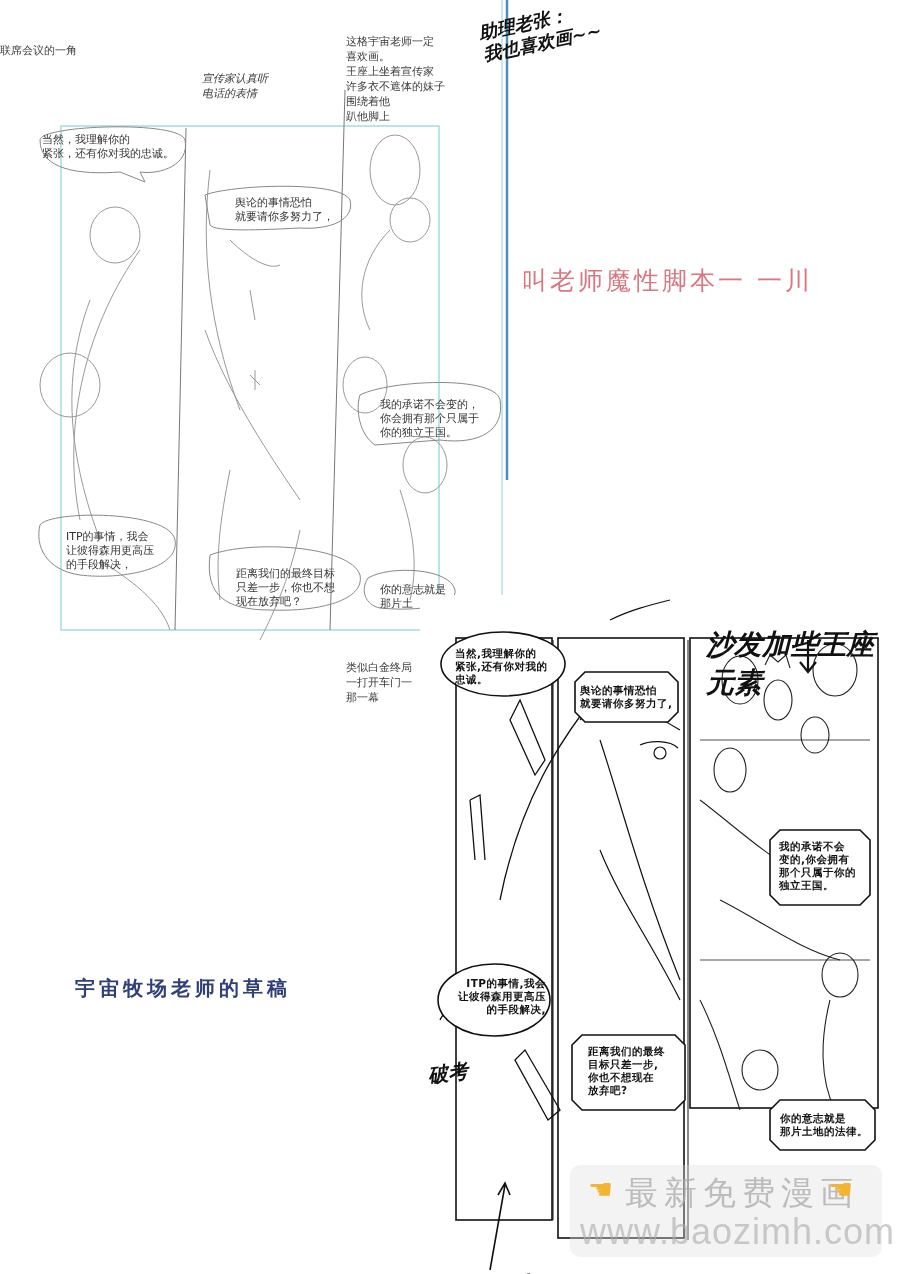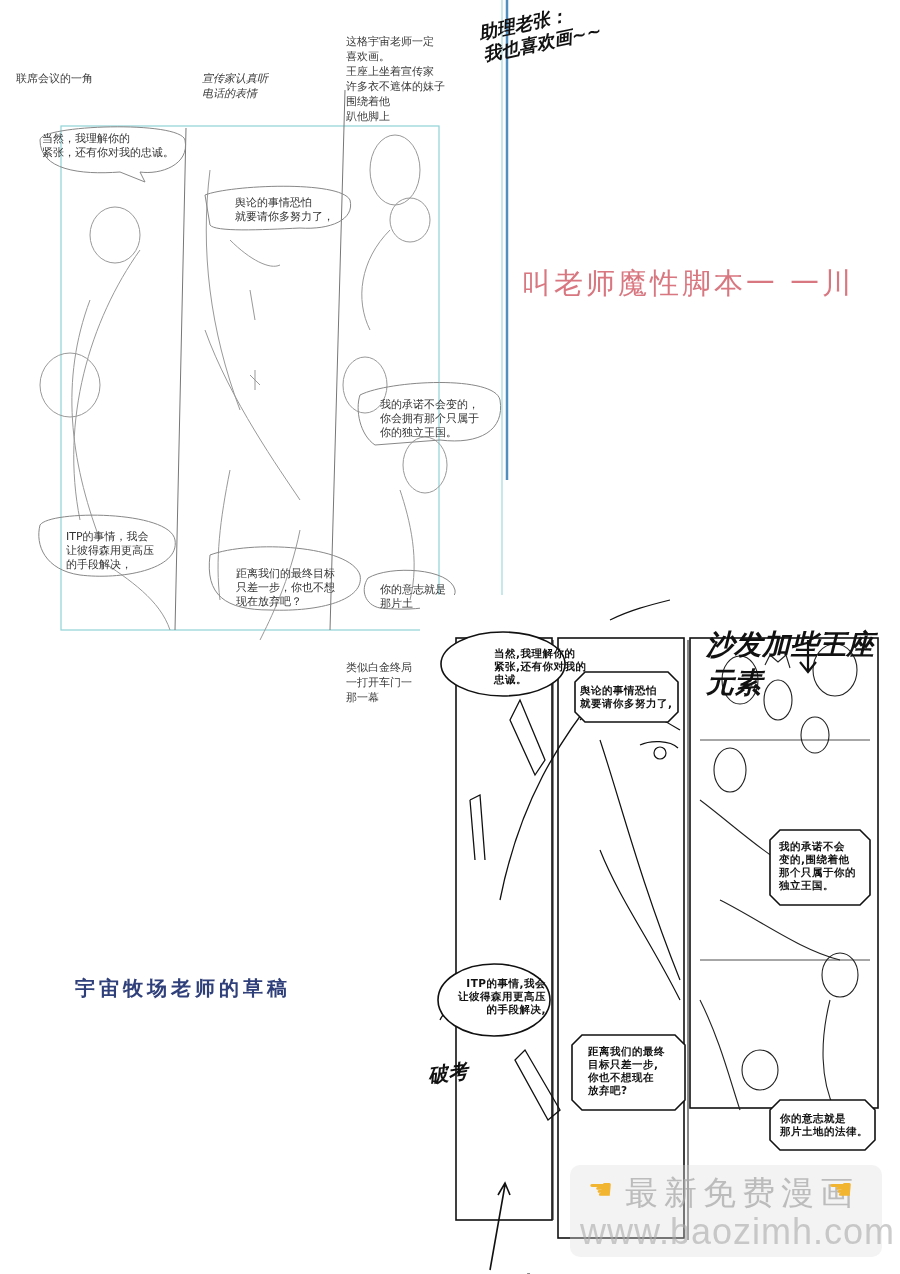--- a/index.html
+++ b/index.html
@@ -3,21 +3,21 @@
 <meta charset="utf-8">
 <style>
   html, body { margin: 0; padding: 0; background: #ffffff; }
   body { width: 900px; height: 1274px; position: relative; overflow: hidden;
          font-family: "DejaVu Sans", sans-serif; color: #333; }
   .abs { position: absolute; }
   .note { font-size: 11px; line-height: 15px; color: #3a3a3a; white-space: pre-line; }
   .rough-text { font-size: 11px; line-height: 14px; color: #333; white-space: pre-line; }
   .final-text { font-size: 10.5px; line-height: 13px; color: #111; white-space: pre-line; font-weight: bold; letter-spacing: 0.5px; }
   .hand { font-family: "DejaVu Serif", serif; font-style: italic; font-weight: bold; color: #111; }
-  .pink-title { font-size: 29px; color: #d97780; letter-spacing: 3px; font-weight: normal; }
+  .pink-title { font-size: 25px; color: #d97780; letter-spacing: 3px; font-weight: normal; }
   .blue-title { font-size: 20px; color: #2f3f7a; font-weight: bold; letter-spacing: 4px; }
   svg { position: absolute; left: 0; top: 0; }
   .watermark { border-radius: 10px; background: rgba(220,220,220,0.35); }
   .wm-text { color: rgba(170,170,170,0.75); font-size: 33px; letter-spacing: 6px; }
   .wm-url { color: rgba(170,170,170,0.6); font-size: 36px; letter-spacing: 1px; font-family: "Liberation Sans", sans-serif; }
   .finger { font-size: 28px; color: #f2b531; }
 </style>
 </head>
 <body>
 
@@ -55,34 +55,34 @@
   <g fill="none" stroke="#888" stroke-width="1">
     <path d="M40 140 C 40 125, 180 120, 185 140 C 190 165, 160 175, 140 172 L 145 182 L 120 172 C 80 175, 40 170, 40 140 Z"></path>
     <path d="M205 195 C 230 185, 340 180, 350 200 C 355 220, 330 230, 300 228 C 260 230, 215 232, 210 225 L 205 195 Z"></path>
     <path d="M360 395 C 390 380, 495 375, 500 400 C 505 430, 480 445, 440 440 L 375 445 C 360 435, 355 410, 360 395 Z"></path>
     <path d="M40 525 C 50 510, 170 510, 175 540 C 180 570, 120 580, 80 575 C 45 570, 35 545, 40 525 Z"></path>
     <path d="M210 555 C 250 540, 350 545, 360 575 C 365 600, 320 612, 270 610 C 225 610, 205 595, 210 555 Z"></path>
     <path d="M368 578 C 390 565, 450 568, 455 590 C 458 605, 420 612, 380 608 C 365 605, 360 590, 368 578 Z"></path>
   </g>
 </svg>
 
-<div class="abs note" style="left:16px; top:43px;margin-top:28px;">联席会议的一角</div>
+<div class="abs note" style="left:0; top:43px;">联席会议的一角</div>
 <div class="abs note" style="left:202px; top:71px;font-style:italic;">宣传家认真听
 电话的表情</div>
 <div class="abs note" style="left:346px; top:34px;">这格宇宙老师一定
 喜欢画。
 王座上坐着宣传家
 许多衣不遮体的妹子
 围绕着他
 趴他脚上</div>
 <div class="abs note" style="left:346px; top:660px;">类似白金终局
 一打开车门一
 那一幕</div>
 
-<div class="abs rough-text" style="left:42px; top:132px;">当然，我理解你的
+<div class="abs rough-text" style="left:42px; top:132px;font-family:Liberation Serif, serif;">当然，我理解你的
 紧张，还有你对我的忠诚。</div>
 <div class="abs rough-text" style="left:235px; top:196px;">舆论的事情恐怕
 就要请你多努力了，</div>
 <div class="abs rough-text" style="left:380px; top:398px;">我的承诺不会变的，
 你会拥有那个只属于
 你的独立王国。</div>
 <div class="abs rough-text" style="left:66px; top:530px;">ITP的事情，我会
 让彼得森用更高压
 的手段解决，</div>
 <div class="abs rough-text" style="left:236px; top:559px;margin-top:8px;">距离我们的最终目标
@@ -150,27 +150,27 @@
   <g stroke="#111" stroke-width="1.6" fill="#fff">
     <ellipse cx="503" cy="664" rx="62" ry="32"></ellipse>
     <path d="M575 682 L 585 672 L 668 672 L 678 682 L 678 712 L 668 722 L 585 722 L 575 712 Z"></path>
     <path d="M770 840 L 780 830 L 860 830 L 870 840 L 870 895 L 860 905 L 780 905 L 770 895 Z"></path>
     <ellipse cx="494" cy="1000" rx="56" ry="36"></ellipse>
     <path d="M572 1045 L 582 1035 L 675 1035 L 685 1045 L 685 1100 L 675 1110 L 582 1110 L 572 1100 Z"></path>
     <path d="M770 1110 L 780 1100 L 865 1100 L 875 1110 L 875 1140 L 865 1150 L 780 1150 L 770 1140 Z"></path>
   </g>
 </svg>
 
-<div class="abs final-text" style="left:455px; top:647px;margin-left:39px;">当然,我理解你的
+<div class="abs final-text" style="left:455px; top:647px;">当然,我理解你的
 紧张,还有你对我的
 忠诚。</div>
 <div class="abs final-text" style="left:580px; top:684px;">舆论的事情恐怕
 就要请你多努力了,</div>
 <div class="abs final-text" style="left:779px; top:840px;">我的承诺不会
-变的,围绕着他
+变的,你会拥有
 那个只属于你的
 独立王国。</div>
 <div class="abs final-text" style="left:458px; top:977px;text-align:right;">ITP的事情,我会
 让彼得森用更高压
 的手段解决,</div>
 <div class="abs final-text" style="left:588px; top:1045px;">距离我们的最终
 目标只差一步,
 你也不想现在
 放弃吧?</div>
 <div class="abs final-text" style="left:780px; top:1112px;">你的意志就是

